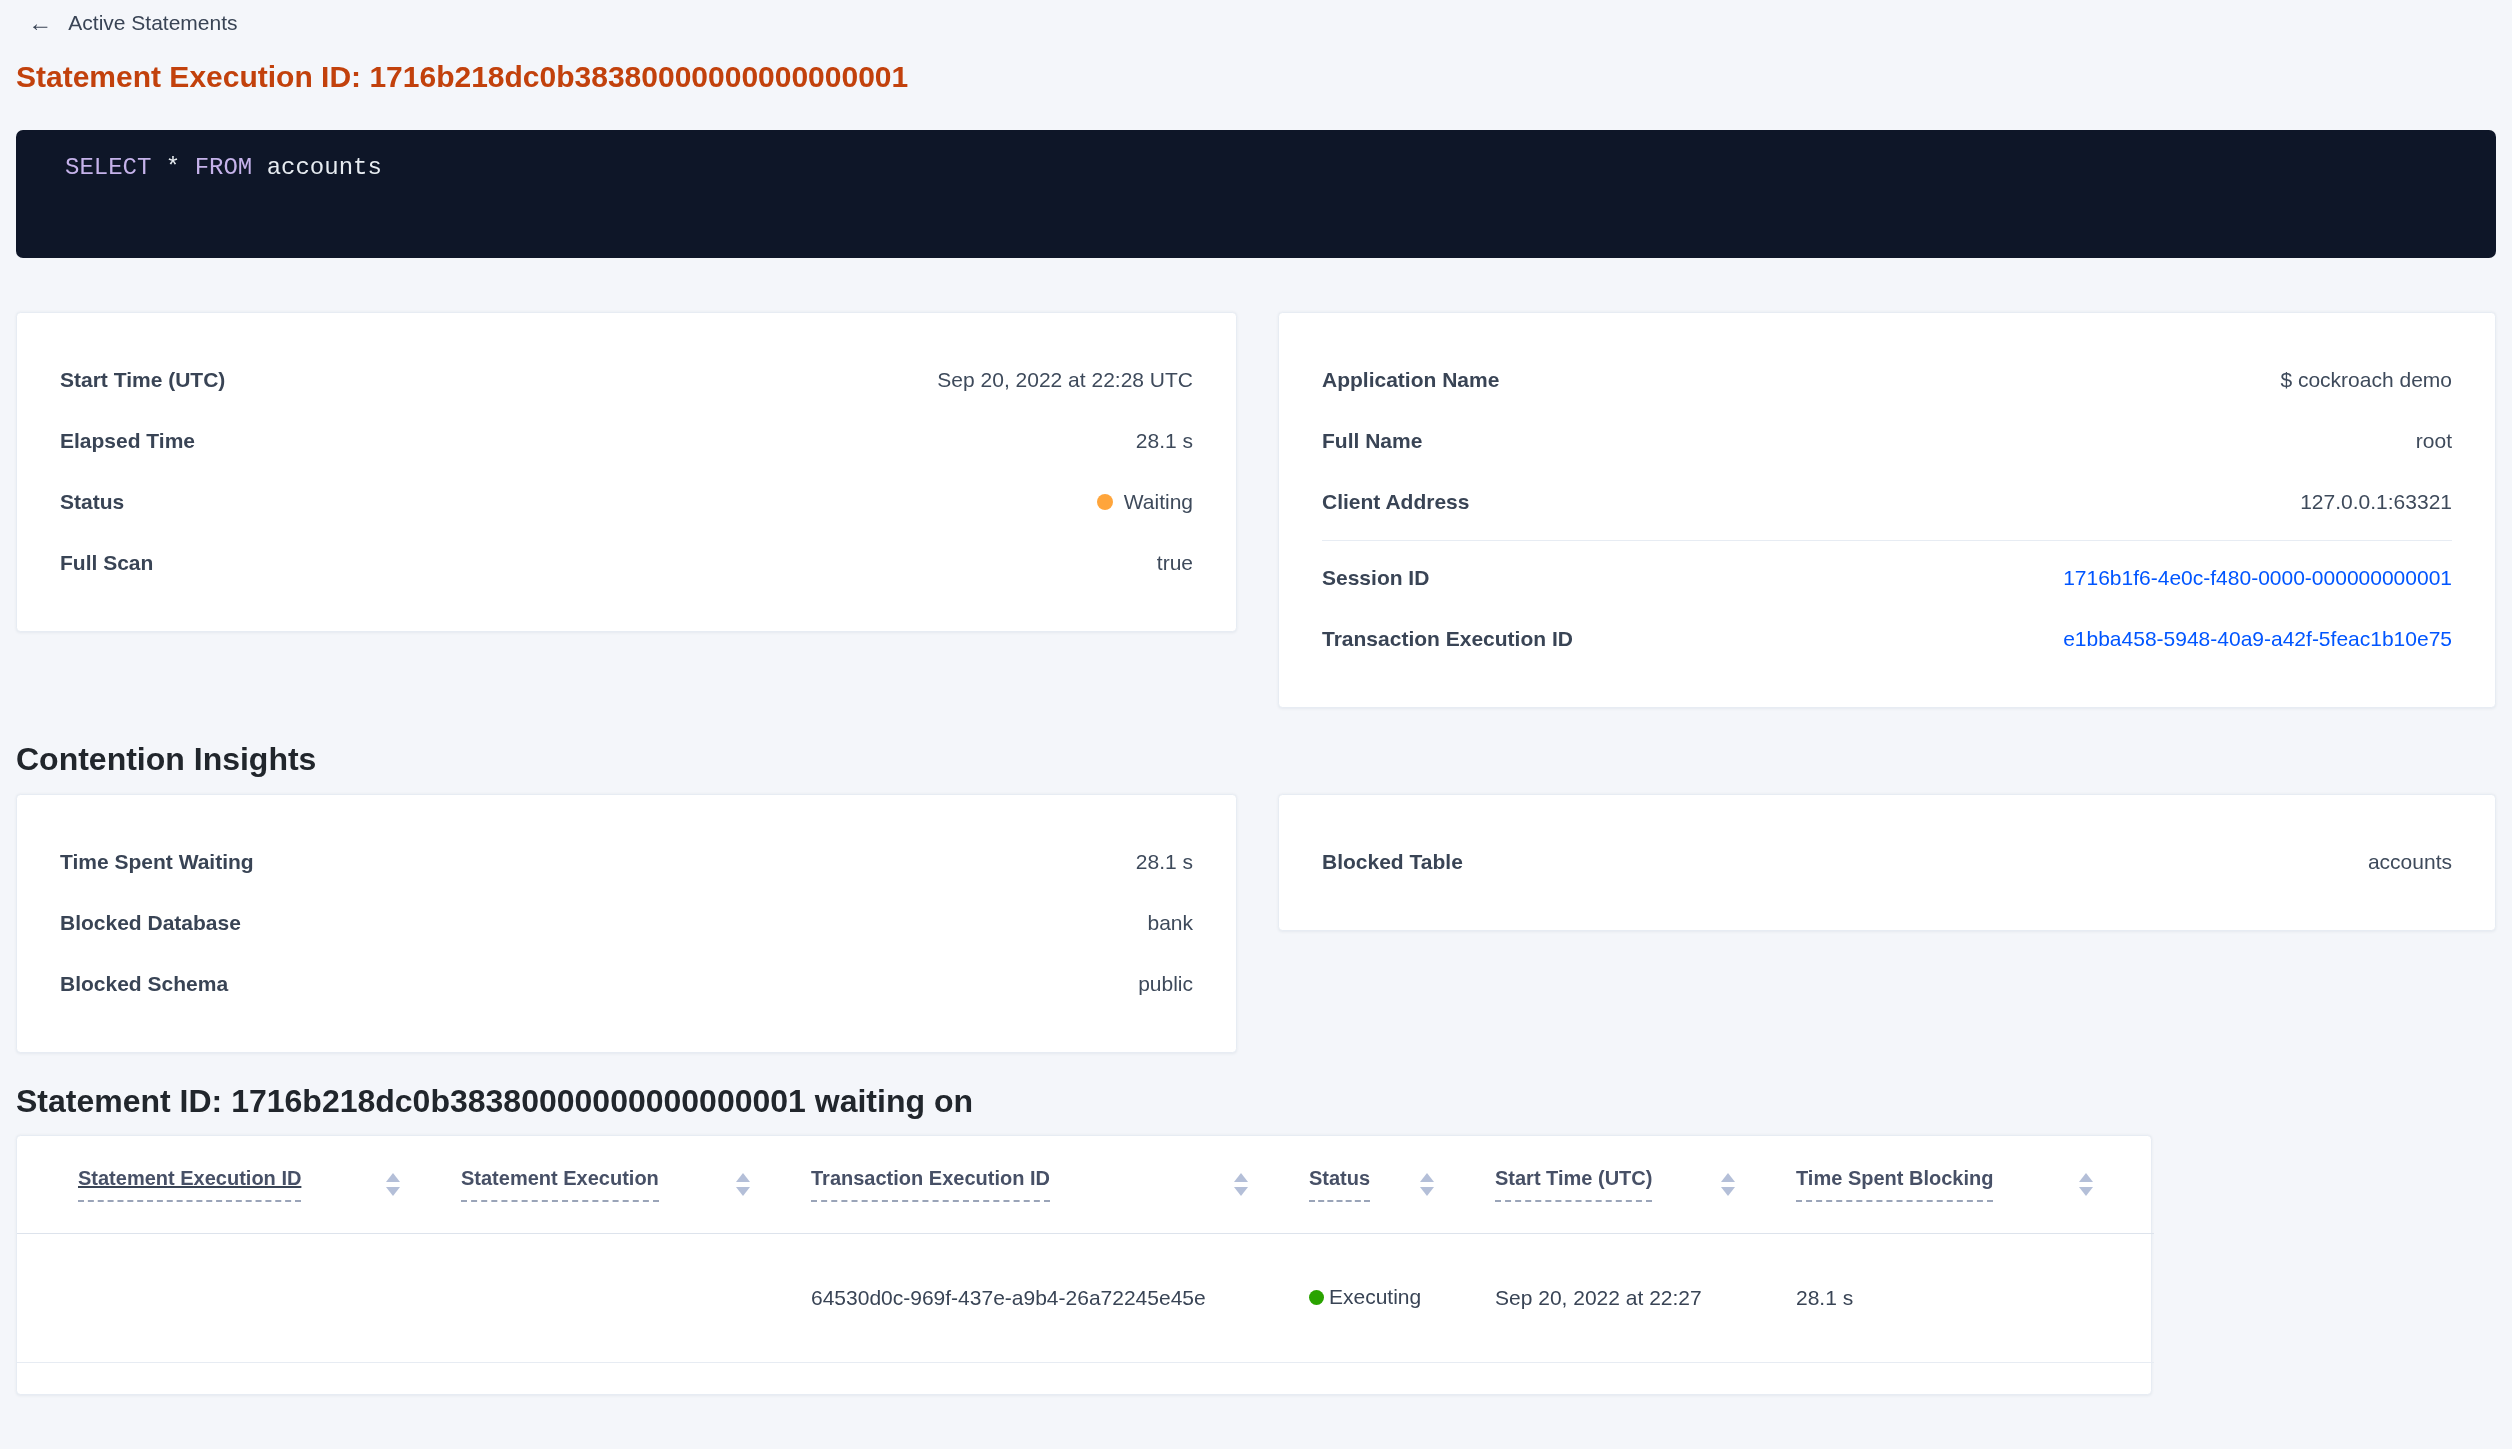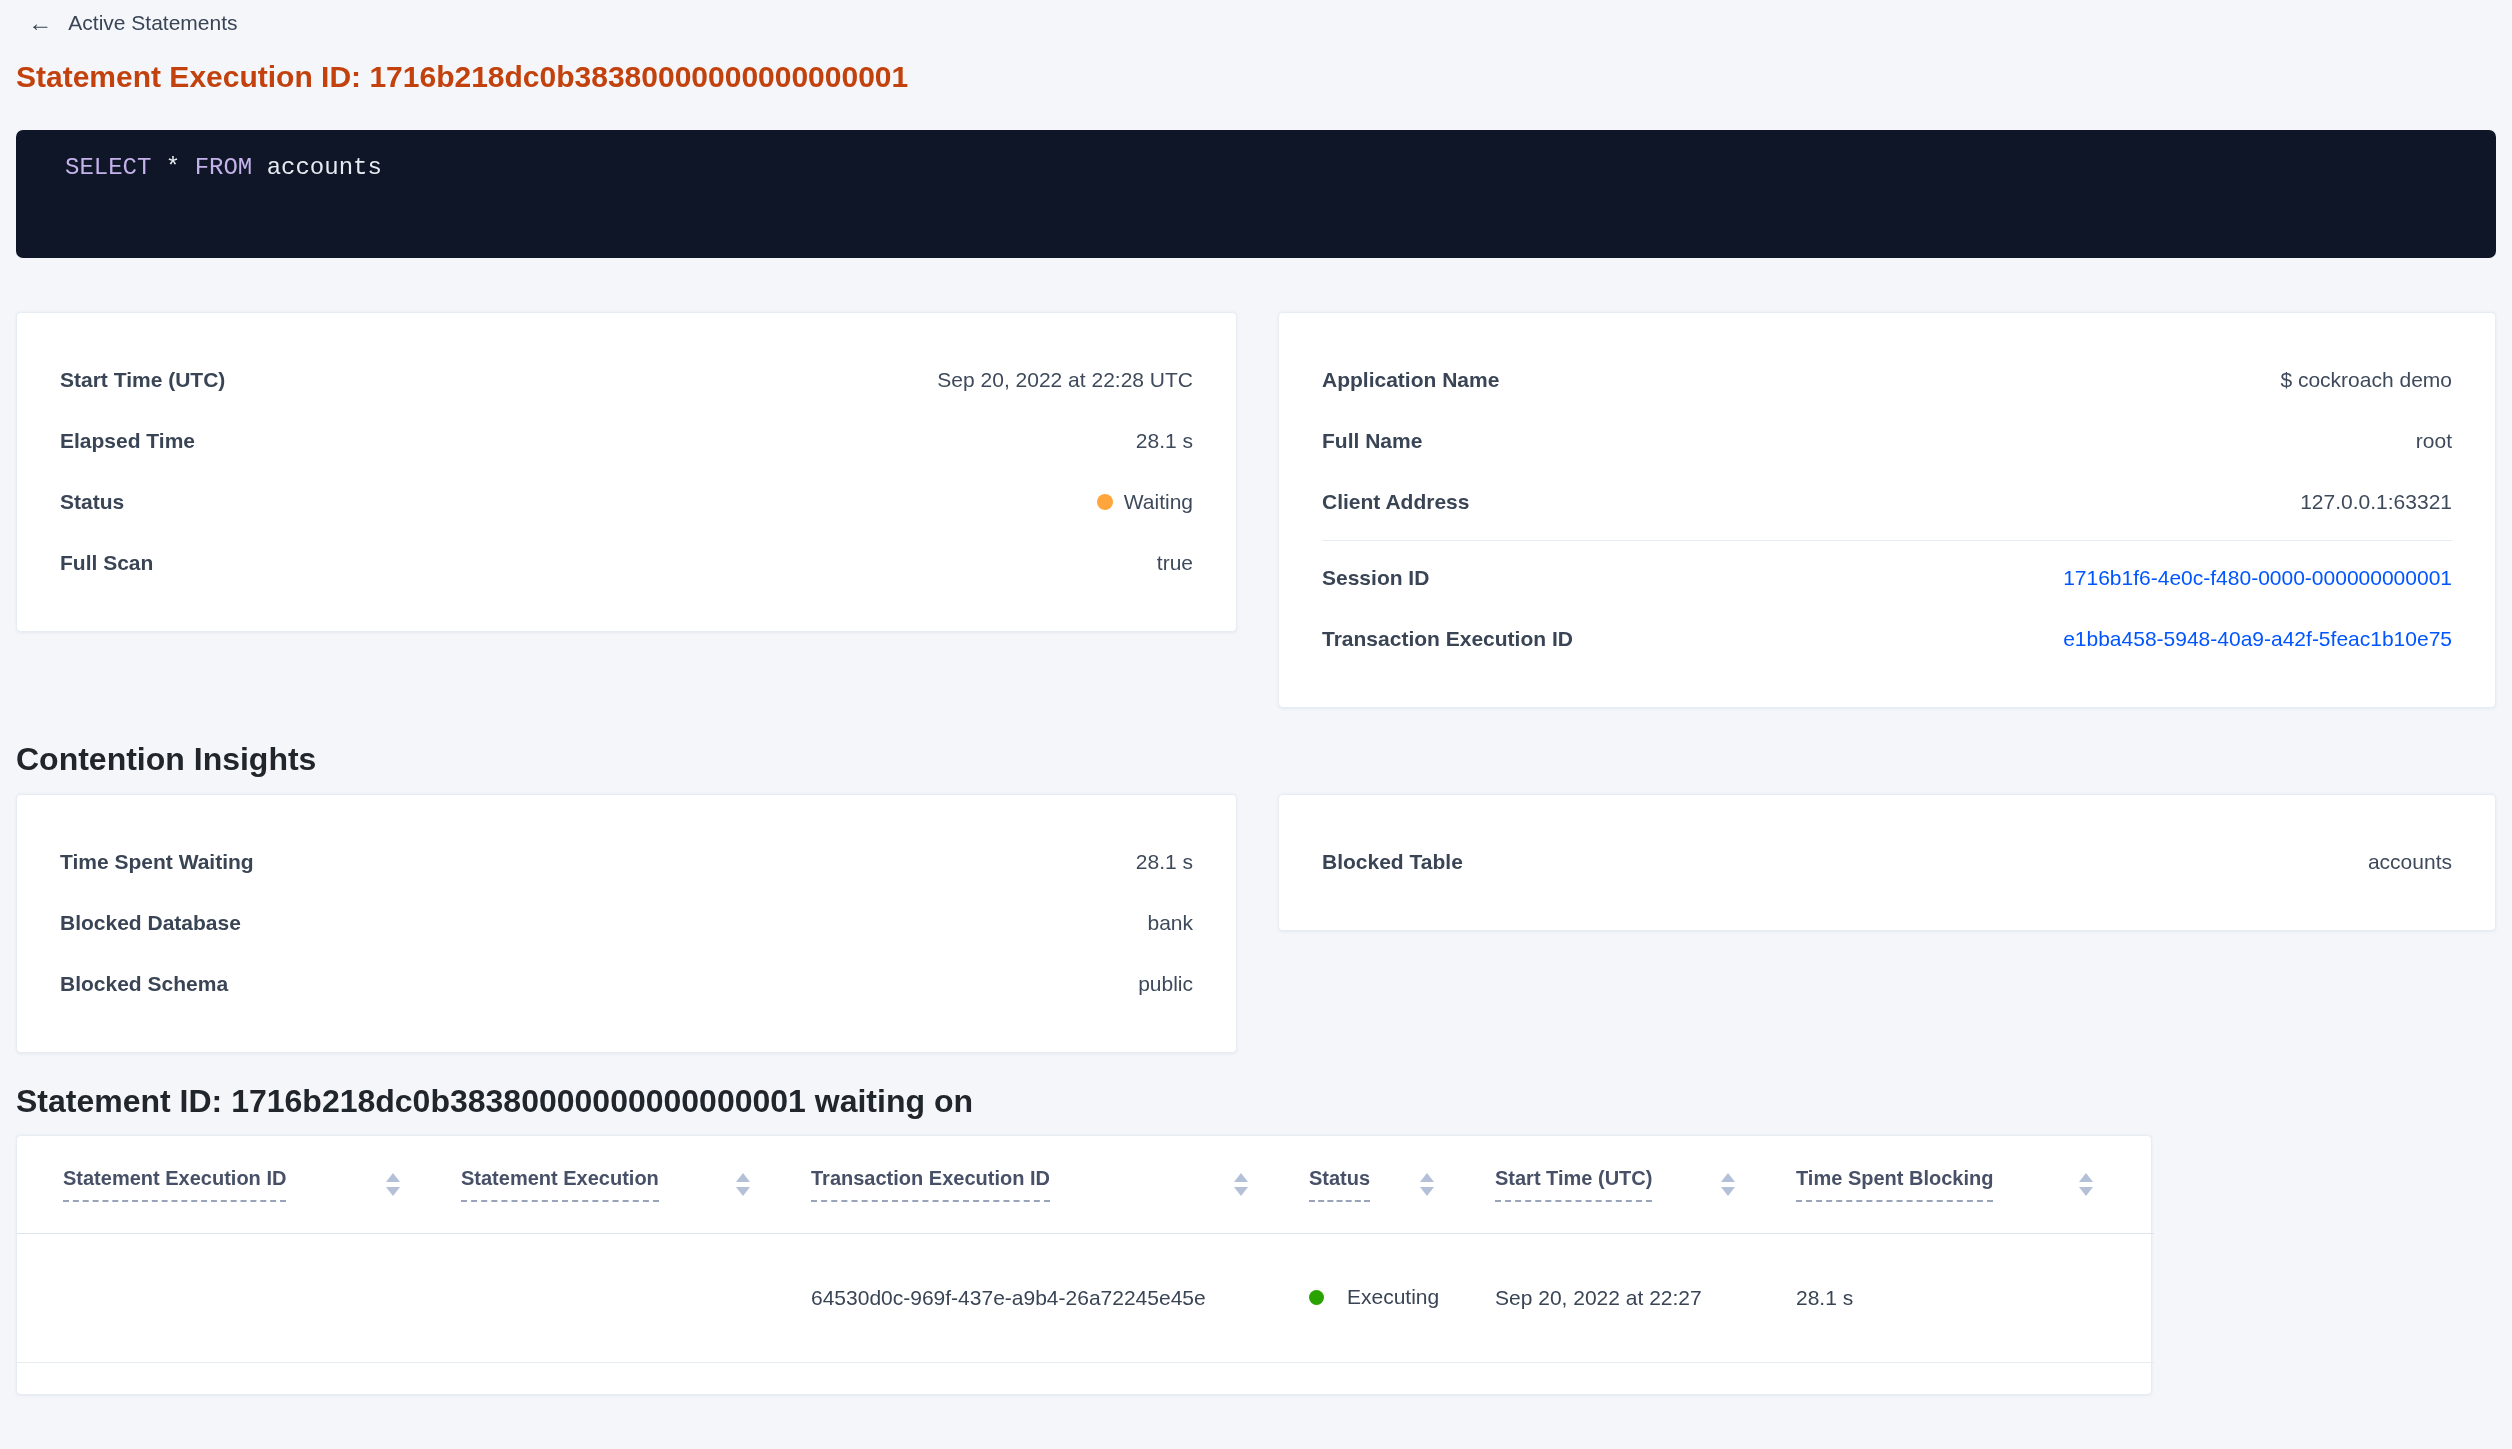--- a/index.html
+++ b/index.html
@@ -122,21 +122,21 @@
     text-align: left;
     padding: 0;
     vertical-align: middle;
   }
   .th-inner {
     display: flex;
     align-items: center;
     justify-content: space-between;
     padding-right: 61px;
   }
-  th.first .th-inner { padding-left: 46px; }
+  th.first .th-inner { padding-left: 61px; text-decoration: underline; }
   .th-label {
     font-size: 20px;
     font-weight: bold;
     color: #475066;
     border-bottom: 2.6px dashed #9aa4b8;
     padding-bottom: 9.7px;
     cursor: pointer;
   }
   .sort-icon {
     display: flex;
@@ -160,21 +160,21 @@
   }
   tbody td {
     height: 129px;
     border-bottom: 0.9px solid #e7ecf3;
     font-size: 21px;
     color: #394455;
     vertical-align: middle;
     padding: 0;
   }
   td.first { padding-left: 61px; }
-  .cell-status { display: inline-flex; align-items: center; gap: 23px; }
+  .cell-status { display: inline-flex; align-items: center; gap: 5px; }
   .cell-status .dot { width: 15px; height: 15px; }
 </style>
 </head>
 <body>
 
 <div class="page">
 
   <div class="back-row">
     <a class="back-link">
       <span class="back-arrow">←</span>

